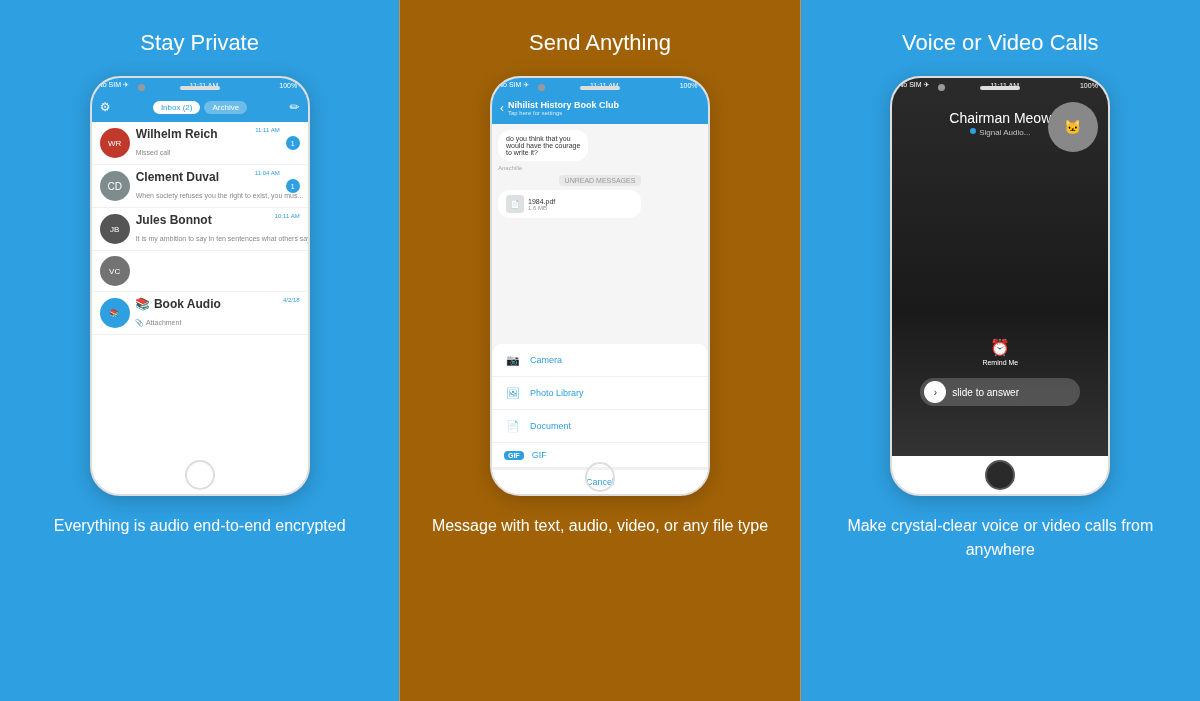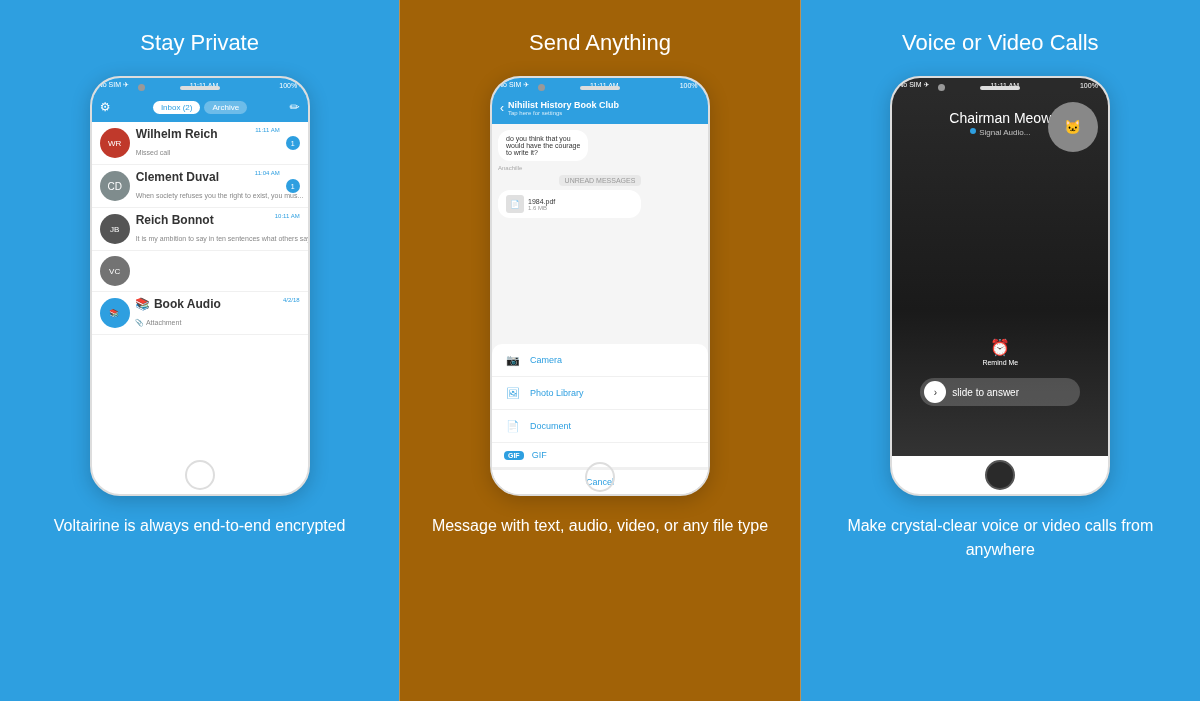--- a/index.html
+++ b/index.html
@@ -345,21 +345,21 @@
           <span class="inbox-row-preview">When society refuses you the right to exist, you mus...</span>
         </div>
         <div class="inbox-row-badge">1</div>
       </div>
       <div class="inbox-row">
         <div class="avatar" style="background:#555;">
             <span style="font-size:8px;">JB</span>
           </div>
         <div class="inbox-row-content">
           <div style="display:flex;justify-content:space-between;">
-            <span class="inbox-row-name">Reich Bonnot</span>
+            <span class="inbox-row-name">Jules Bonnot</span>
             <span class="inbox-row-time">10:11 AM</span>
           </div>
           <span class="inbox-row-preview">It is my ambition to say in ten sentences what others say...</span>
         </div>
       </div>
       <div class="inbox-row">
         <div class="avatar" style="background:#737373;">
             <span style="font-size:8px;">VC</span>
           </div>
       </div>
@@ -373,21 +373,21 @@
             <span class="inbox-row-time">4/2/18</span>
           </div>
           <span class="inbox-row-preview">📎 Attachment</span>
         </div>
       </div>
     </div>
 
     <div class="phone-home" style="position:relative;left:0;bottom:0;transform:none;margin:4px auto;"></div>
   </div>
 
-  <div class="panel-subtitle">Voltairine is always
+  <div class="panel-subtitle">Everything is audio
 end-to-end encrypted</div>
 </div>
 
 <div class="panel panel-center">
   <div class="panel-title">Send Anything</div>
 
   <div class="phone" style="position:relative;">
     <div style="position:absolute;top:8px;left:50%;transform:translateX(-50%);width:40px;height:4px;background:#ddd;border-radius:2px;z-index:10;"></div>
     <div style="position:absolute;top:6px;left:50%;transform:translateX(-62px);width:7px;height:7px;background:#999;border-radius:50%;z-index:10;"></div>
 

